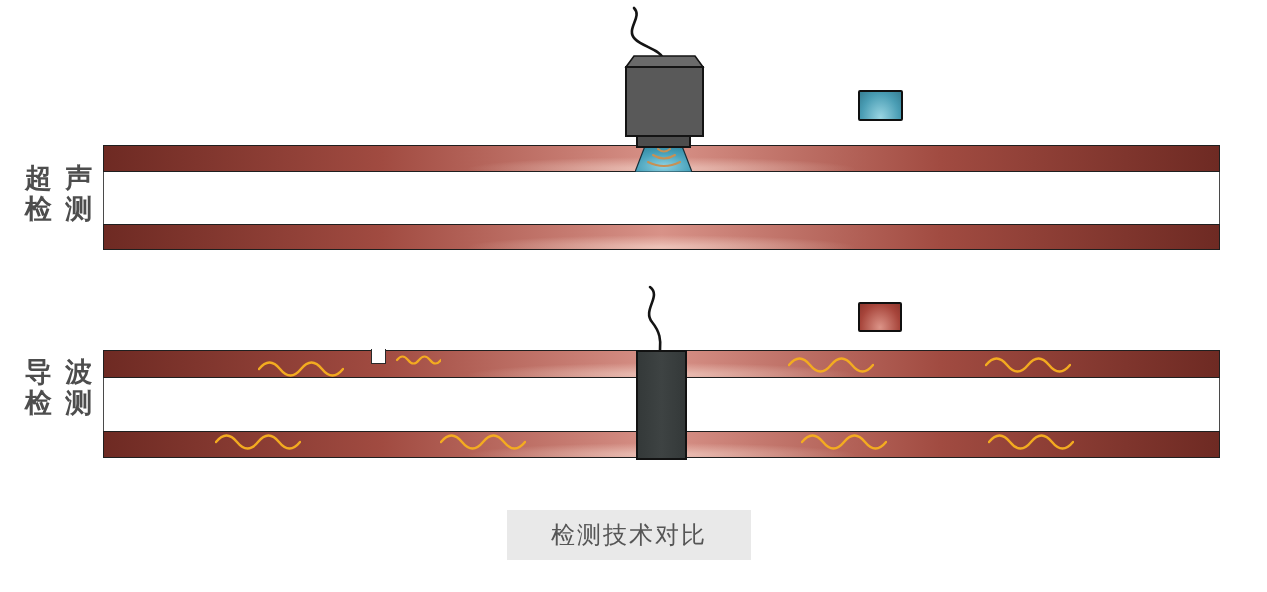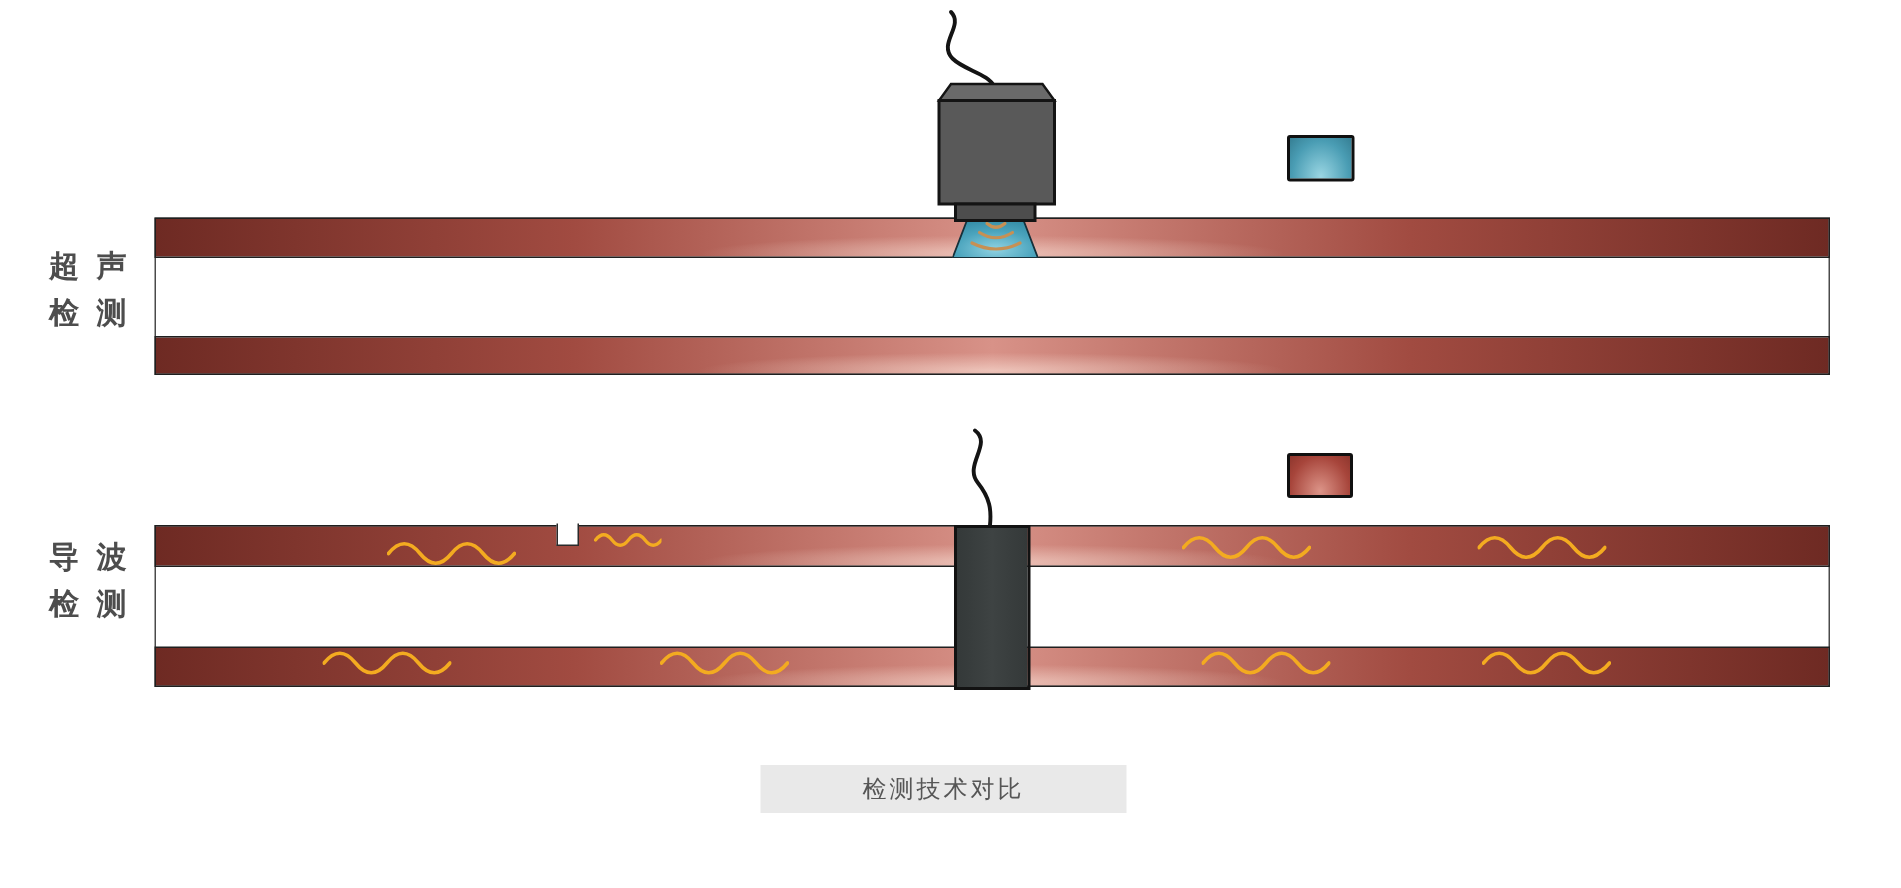--- a/index.html
+++ b/index.html
@@ -4,21 +4,21 @@
 <style>
   html,body{margin:0;padding:0;background:#fff;}
   *{box-sizing:border-box;}
   #canvas{
     position:relative;width:1267px;height:592px;background:#fff;overflow:hidden;
     font-family:"Liberation Sans",sans-serif;
   }
   
   .section-label{
     position:absolute;left:14px;width:92px;text-align:center;
-    font-weight:bold;font-size:20px;line-height:31px;color:#4d4d4d;
+    font-weight:bold;font-size:27px;line-height:31px;color:#4d4d4d;
     letter-spacing:3px;
   }
   #label-ultrasonic{top:163px;}
   #label-guided{top:357px;}
 
   
   .pipe{
     position:absolute;left:103px;width:1117px;background:#ffffff;
     border:1px solid #4a4a4a;
   }
@@ -55,23 +55,23 @@
   #swatch-blue{left:858px;top:90px;width:45px;height:31px;
     background:radial-gradient(ellipse at 50% 95%, #9ad6e3 0%, #4a9db4 65%, #357e93 100%);}
   #swatch-red{left:858px;top:302px;width:44px;height:30px;
     background:radial-gradient(ellipse at 50% 90%, #dc9488 0%, #a7453b 70%, #8e362d 100%);}
 
   
   .wave{position:absolute;z-index:5;}
 
   
   #caption{
-    position:absolute;left:507px;top:510px;width:244px;height:32px;
+    position:absolute;left:507px;top:510px;width:244px;height:50px;
     background:#e9e9e9;display:flex;align-items:center;justify-content:center;
-    font-size:16px;color:#565656;letter-spacing:2px;
+    font-size:24px;color:#565656;letter-spacing:2px;
   }
 </style>
 </head>
 <body>
 
 <div id="canvas">
 
   <svg width="0" height="0" style="position:absolute" aria-hidden="true">
     <defs>
       <path id="sine-big" d="M1 10 Q11.5 -3 22 10 T43 10 T64 10 T85 10" fill="none" stroke="#f3ab20" stroke-width="2.4" stroke-linecap="round"></path>

